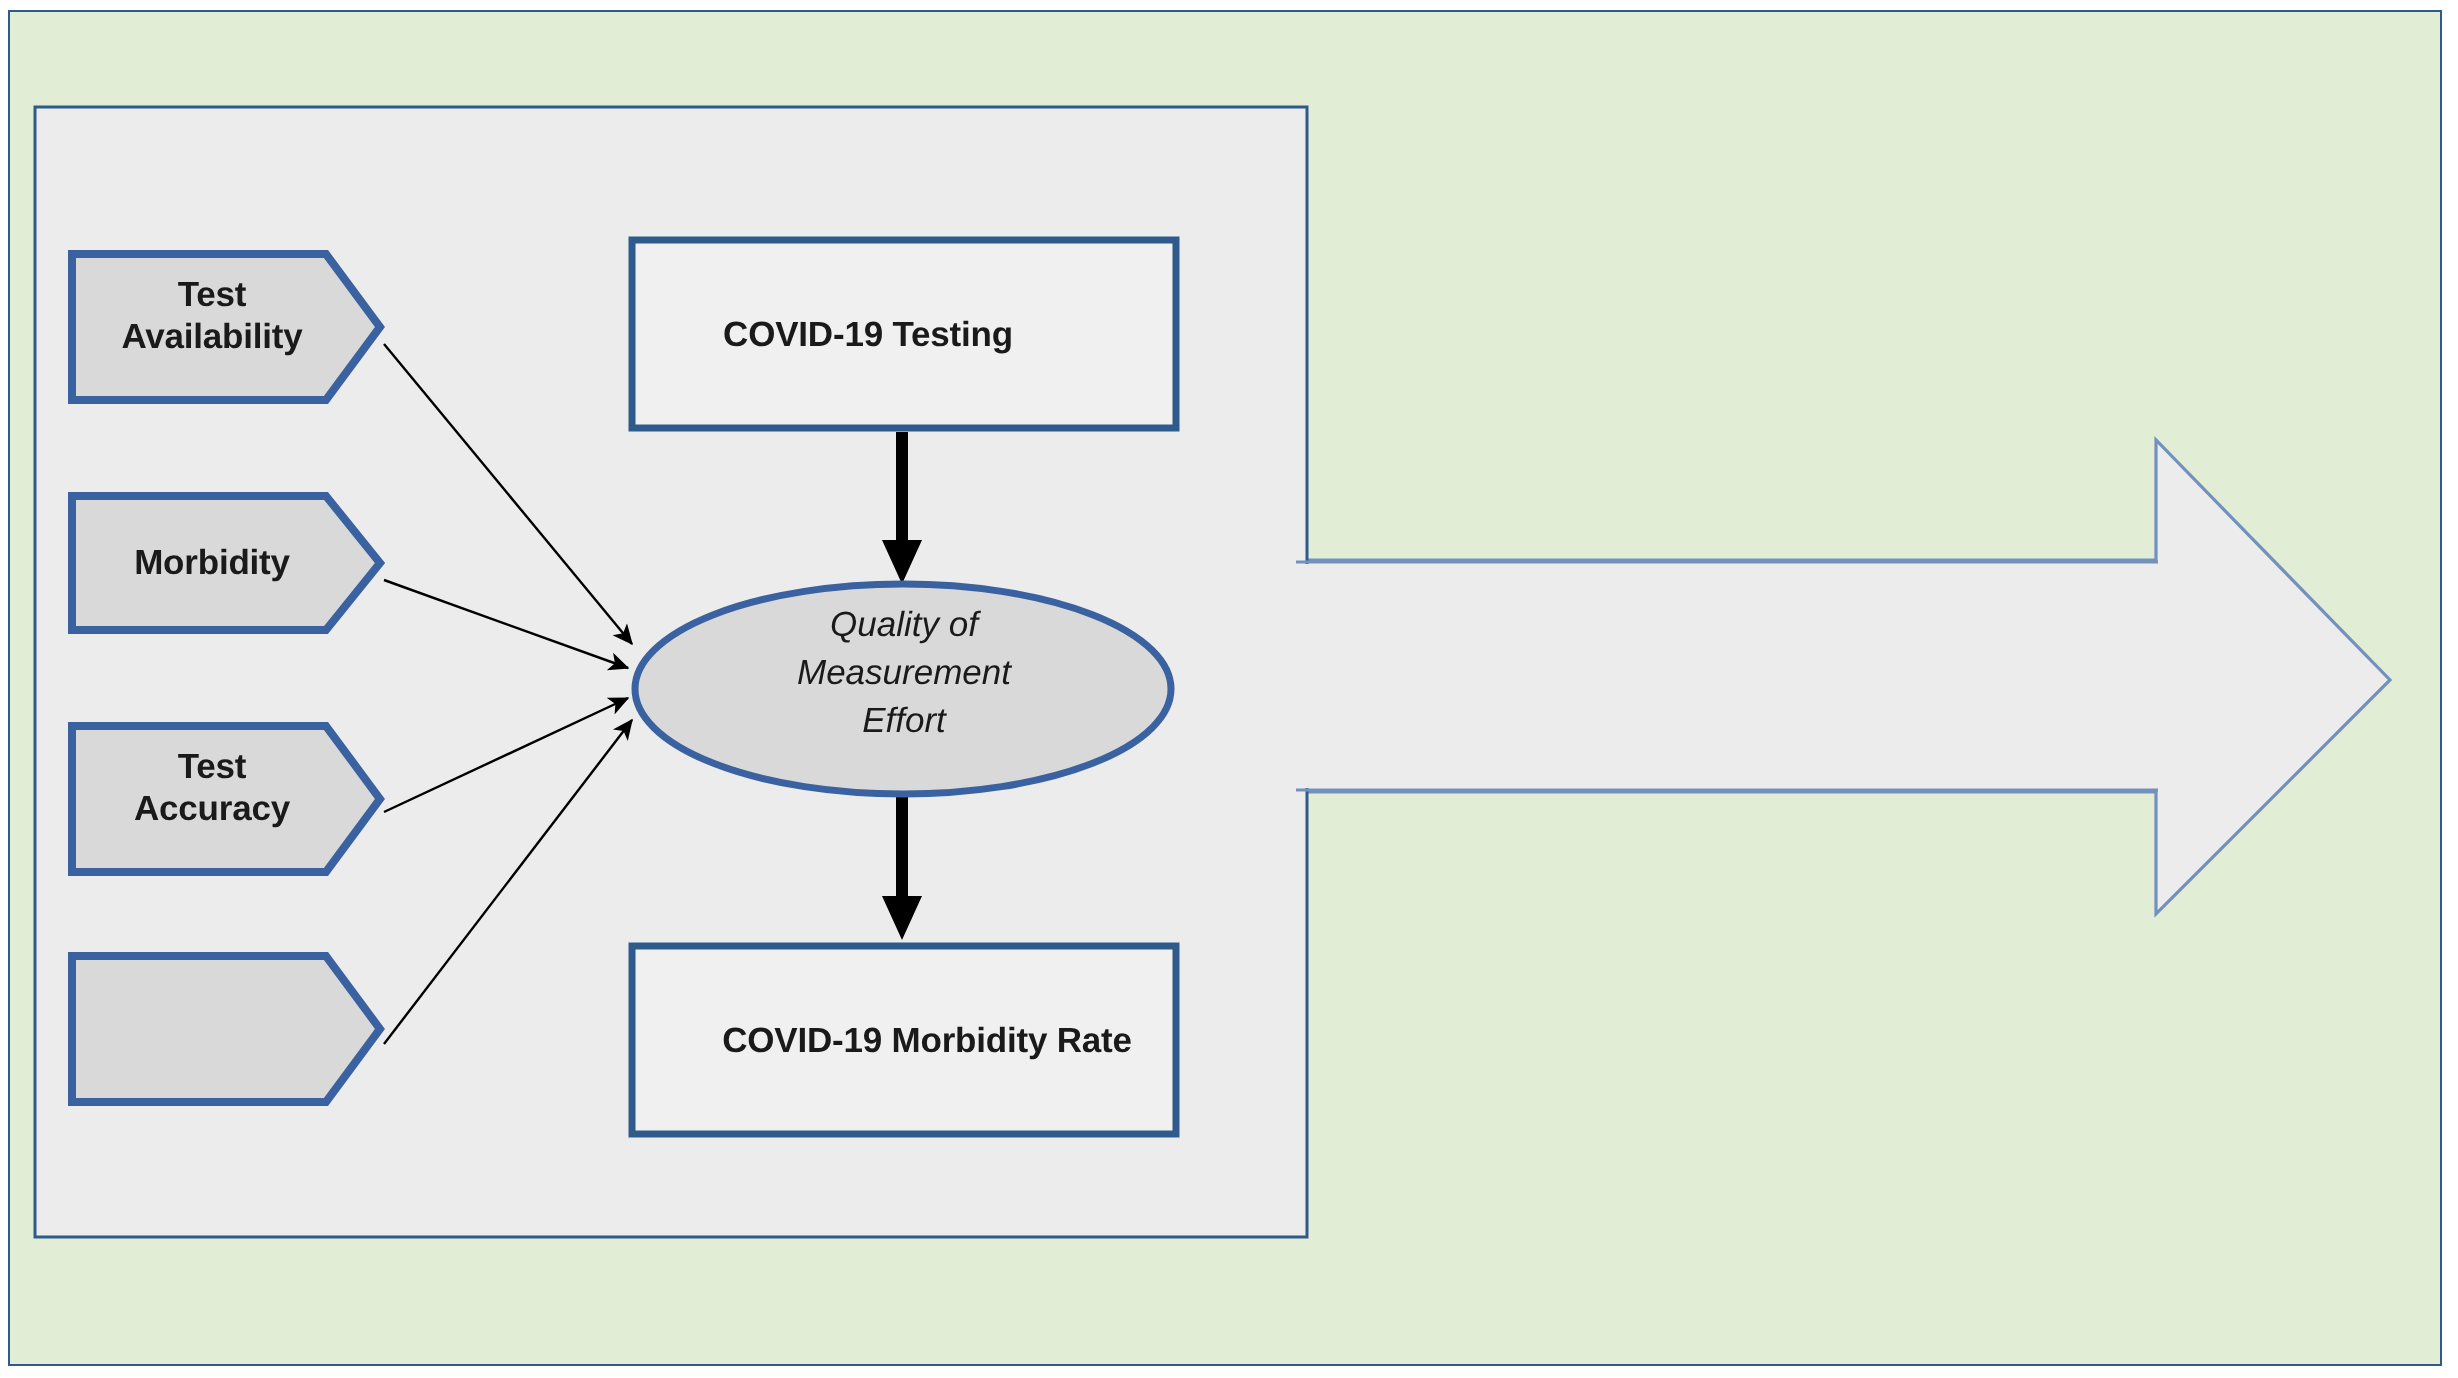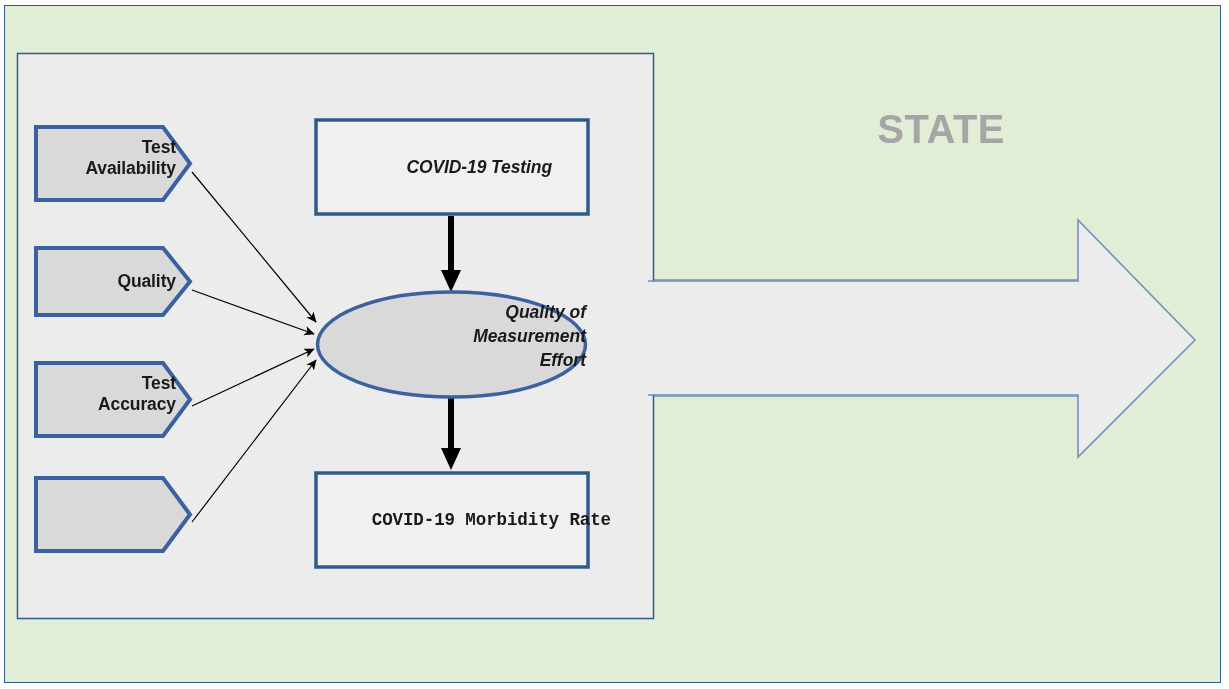--- a/index.html
+++ b/index.html
@@ -32,39 +32,39 @@
   #art {
     position: absolute;
     left: 0;
     top: 0;
     width: 1229px;
     height: 689px;
   }
   
   .txt {
     position: absolute;
-    text-align: right;
+    text-align: center;
     color: #1a1a1a;
     font-weight: bold;
     line-height: 1.18;
     white-space: pre-line;
     pointer-events: none;
   }
   .pent-label {
     font-size: 17.5px;
     letter-spacing: -0.1px;
   }
   .box-label {
     font-size: 17.5px;
     letter-spacing: -0.1px;
   }
   .ellipse-label {
     font-size: 17.5px;
     font-style: italic;
-    font-weight: bold;
+    font-weight: normal;
     line-height: 1.36;
   }
   .big-word {
     font-size: 40px;
     font-weight: bold;
     color: #a6a6a6;
     letter-spacing: 0.5px;
   }
 </style>
 </head>
@@ -115,30 +115,29 @@
 
     <rect x="316" y="120" width="272" height="94" fill="#f0f0f0" stroke="#2e5b8c" stroke-width="3.5"></rect>
     <rect x="316" y="473" width="272" height="94" fill="#f0f0f0" stroke="#2e5b8c" stroke-width="3.5"></rect>
 
     <ellipse cx="451.5" cy="344.5" rx="134" ry="52.5" fill="#d9d9d9" stroke="#3a62a0" stroke-width="3.5"></ellipse>
   </svg>
 
   <div class="txt pent-label" style="left:36px; top:137px; width:140px;">Test
 Availability</div>
 
-  <div class="txt pent-label" style="left:36px; top:271px; width:140px;">Quality</div>
+  <div class="txt pent-label" style="left:36px; top:271px; width:140px;">Morbidity</div>
 
   <div class="txt pent-label" style="left:36px; top:373px; width:140px;">Test
 Accuracy</div>
 
 
-  <div class="txt box-label" style="left:316px; top:157px; width:236px;font-style:italic;">COVID-19 Testing</div>
+  <div class="txt box-label" style="left:316px; top:157px; width:236px;">COVID-19 Testing</div>
 
-  <div class="txt box-label" style="left:316px; top:510px; width:295px;font-family:Liberation Mono, monospace;">COVID-19 Morbidity Rate</div>
+  <div class="txt box-label" style="left:316px; top:510px; width:295px;">COVID-19 Morbidity Rate</div>
 
   <div class="txt ellipse-label" style="left:318px; top:301px; width:268px;">Quality of
 Measurement
 Effort</div>
 
-  <div class="txt big-word" style="left:805px; top:106px; width:200px;">STATE</div>
 
 
 </div>
 
 </body></html>

